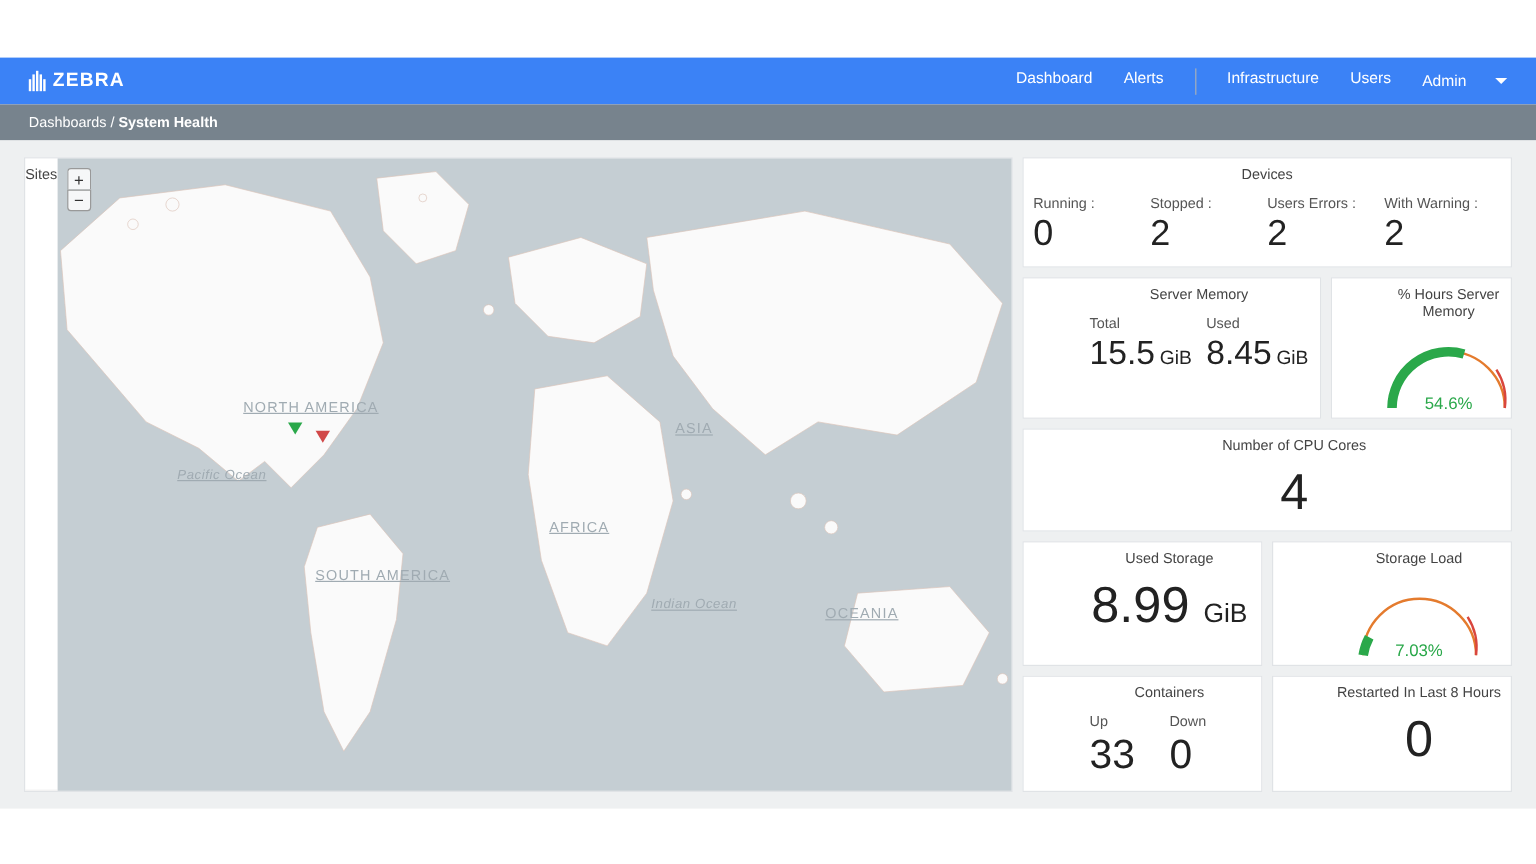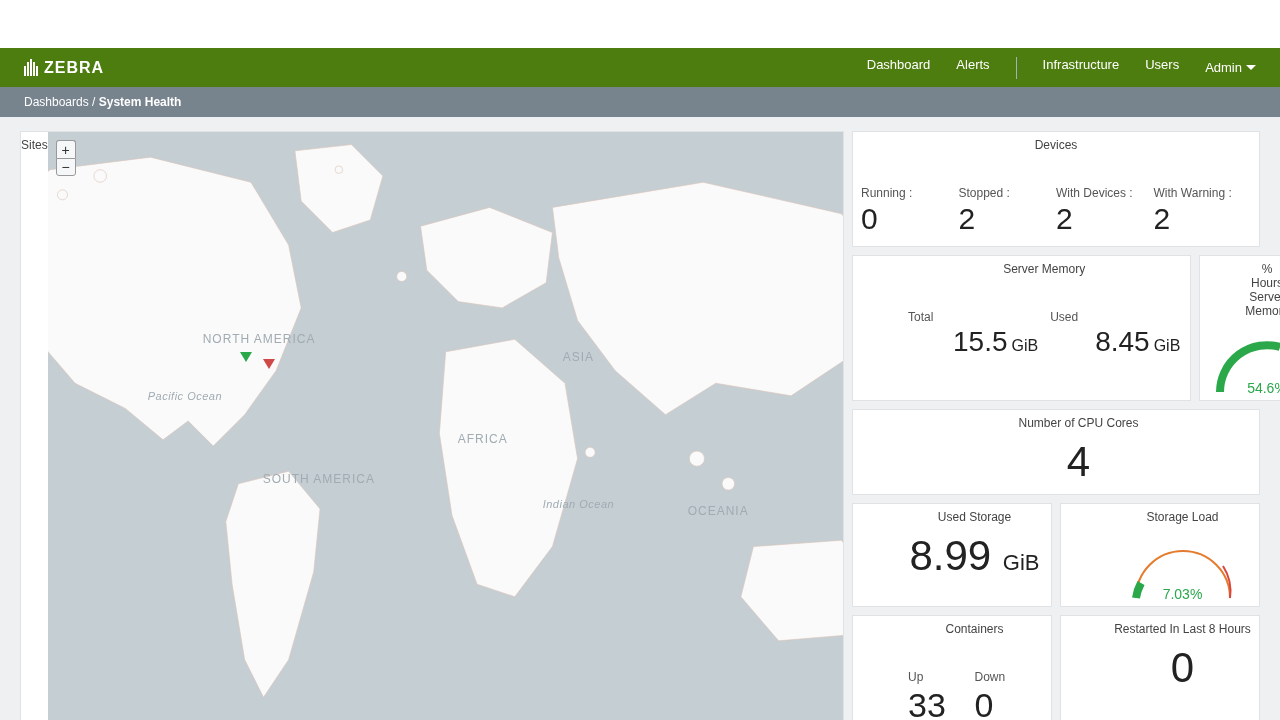--- a/index.html
+++ b/index.html
@@ -1,64 +1,64 @@
 <!DOCTYPE html>
 <html><head>
 <meta charset="utf-8">
 <style>
   * { box-sizing: border-box; margin: 0; padding: 0; }
   body { font-family: -apple-system, BlinkMacSystemFont, "Segoe UI", Arial, sans-serif; background: #fff; color: #333; font-size: 13px; }
   
-  .topbar { background: #4d7c0f; height: 39px; display: flex; align-items: center; justify-content: space-between; padding: 0 24px; margin-top: 48px; }
+  .topbar { background: #3b82f6; height: 39px; display: flex; align-items: center; justify-content: space-between; padding: 0 24px; margin-top: 48px; }
   .logo { display: flex; align-items: center; gap: 6px; color: #fff; font-weight: 700; font-size: 16px; letter-spacing: 1px; }
   .logo-stripes { display: flex; align-items: flex-end; gap: 1px; }
   .logo-stripes span { background: #fff; width: 2px; display: inline-block; }
   .logo-stripes span:nth-child(1) { height: 10px; }
   .logo-stripes span:nth-child(2) { height: 14px; }
   .logo-stripes span:nth-child(3) { height: 17px; }
   .logo-stripes span:nth-child(4) { height: 14px; }
   .logo-stripes span:nth-child(5) { height: 10px; }
   .nav { display: flex; gap: 26px; }
   .nav a { color: #fff; text-decoration: none; font-size: 13px; cursor: pointer; }
   .nav-sep { width: 1px; height: 22px; background: #a7b0b8; }
-  .nav .admin { display: flex; align-items: center; gap: 4px; }
+  .nav .admin { display: flex; align-items: center; gap: 24px; }
   .caret { width: 0; height: 0; border-left: 5px solid transparent; border-right: 5px solid transparent; border-top: 5px solid #fff; }
   
   .breadcrumb { background: #77838d; color: #fff; font-size: 12px; padding: 8px 24px; }
   .breadcrumb .cur { font-weight: 700; }
   
   .content { background: #eef0f1; padding: 14px 20px; display: flex; gap: 8px; min-height: 520px; }
   .left { flex: 1; background: #fff; border: 1px solid #e0e3e6; display: flex; flex-direction: row; }
   .panel-head { text-align: center; font-size: 12px; padding: 6px 0; color: #444; border-bottom: 1px solid #f0f0f0; }
   .map-area { flex: 1; position: relative; background: #c5ced3; overflow: hidden; }
   .map-svg { position: absolute; inset: 0; width: 100%; height: 100%; }
   .zoom { position: absolute; top: 8px; left: 8px; display: flex; flex-direction: column; }
   .zoom button { width: 20px; height: 18px; background: #f6f7f8; border: 1px solid #999; font-size: 14px; line-height: 14px; cursor: pointer; color: #333; }
   .zoom button:first-child { border-bottom: none; border-radius: 3px 3px 0 0; }
   .zoom button:last-child { border-radius: 0 0 3px 3px; }
-  .map-label { position: absolute; color: #a0abb2; font-size: 12px; letter-spacing: 1px; font-weight: 500; }
+  .map-label { position: absolute; color: #a0abb2; font-size: 12px; letter-spacing: 1px; font-weight: 500; text-decoration: underline; }
   .map-label.italic { font-style: italic; font-size: 11px; letter-spacing: 0.5px; }
   .pin { position: absolute; width: 0; height: 0; border-left: 6px solid transparent; border-right: 6px solid transparent; }
   .pin.green { border-top: 10px solid #2aa84a; }
   .pin.red { border-top: 10px solid #d14848; }
   
   .right { width: 408px; display: flex; flex-direction: column; gap: 8px; }
   .card { background: #fff; border: 1px solid #e0e3e6; }
   .card-head { text-align: center; font-size: 12px; padding: 6px 0; color: #444; }
   .row2 { display: flex; gap: 8px; }
   .row2 .card { flex: 1; padding-left: 45px; }
   
   .devices-body { display: flex; padding: 4px 8px 10px 8px; }
   .devices-body > div { flex: 1; }
-  .stat-label { font-size: 12px; color: #555; margin-bottom: 2px; margin-top: 24px; }
+  .stat-label { font-size: 12px; color: #555; margin-bottom: 2px; }
   .stat-val { font-size: 30px; font-weight: 400; color: #222; }
   
   .mem-body { display: flex; padding: 4px 10px 10px 10px; gap: 12px; }
   .mem-body > div { flex: 1; }
-  .mem-num { font-size: 28px; font-weight: 400; color: #222; display: flex; align-items: baseline; gap: 4px; margin-left: 45px; }
+  .mem-num { font-size: 28px; font-weight: 400; color: #222; display: flex; align-items: baseline; gap: 4px; }
   .mem-num .unit { font-size: 16px; }
   
   .gauge-body { position: relative; height: 76px; display: flex; justify-content: center; align-items: flex-end; padding-bottom: 4px; }
   .gauge-svg { position: absolute; top: 6px; left: 50%; transform: translateX(-50%); }
   .gauge-text { position: relative; font-size: 14px; color: #2aa84a; font-weight: 500; }
   
   .big-body { text-align: center; padding: 2px 0 8px 0; font-size: 42px; color: #222; }
   .big-body .unit { font-size: 22px; }
   
   .cont-body { display: flex; padding: 4px 10px 10px 10px; }
@@ -152,21 +152,21 @@
       <div class="devices-body">
         <div>
           <div class="stat-label">Running :</div>
           <div class="stat-val">0</div>
         </div>
         <div>
           <div class="stat-label">Stopped :</div>
           <div class="stat-val">2</div>
         </div>
         <div>
-          <div class="stat-label">With Devices :</div>
+          <div class="stat-label">Users Errors :</div>
           <div class="stat-val">2</div>
         </div>
         <div>
           <div class="stat-label">With Warning :</div>
           <div class="stat-val">2</div>
         </div>
       </div>
     </div>
 
     <div class="row2">

